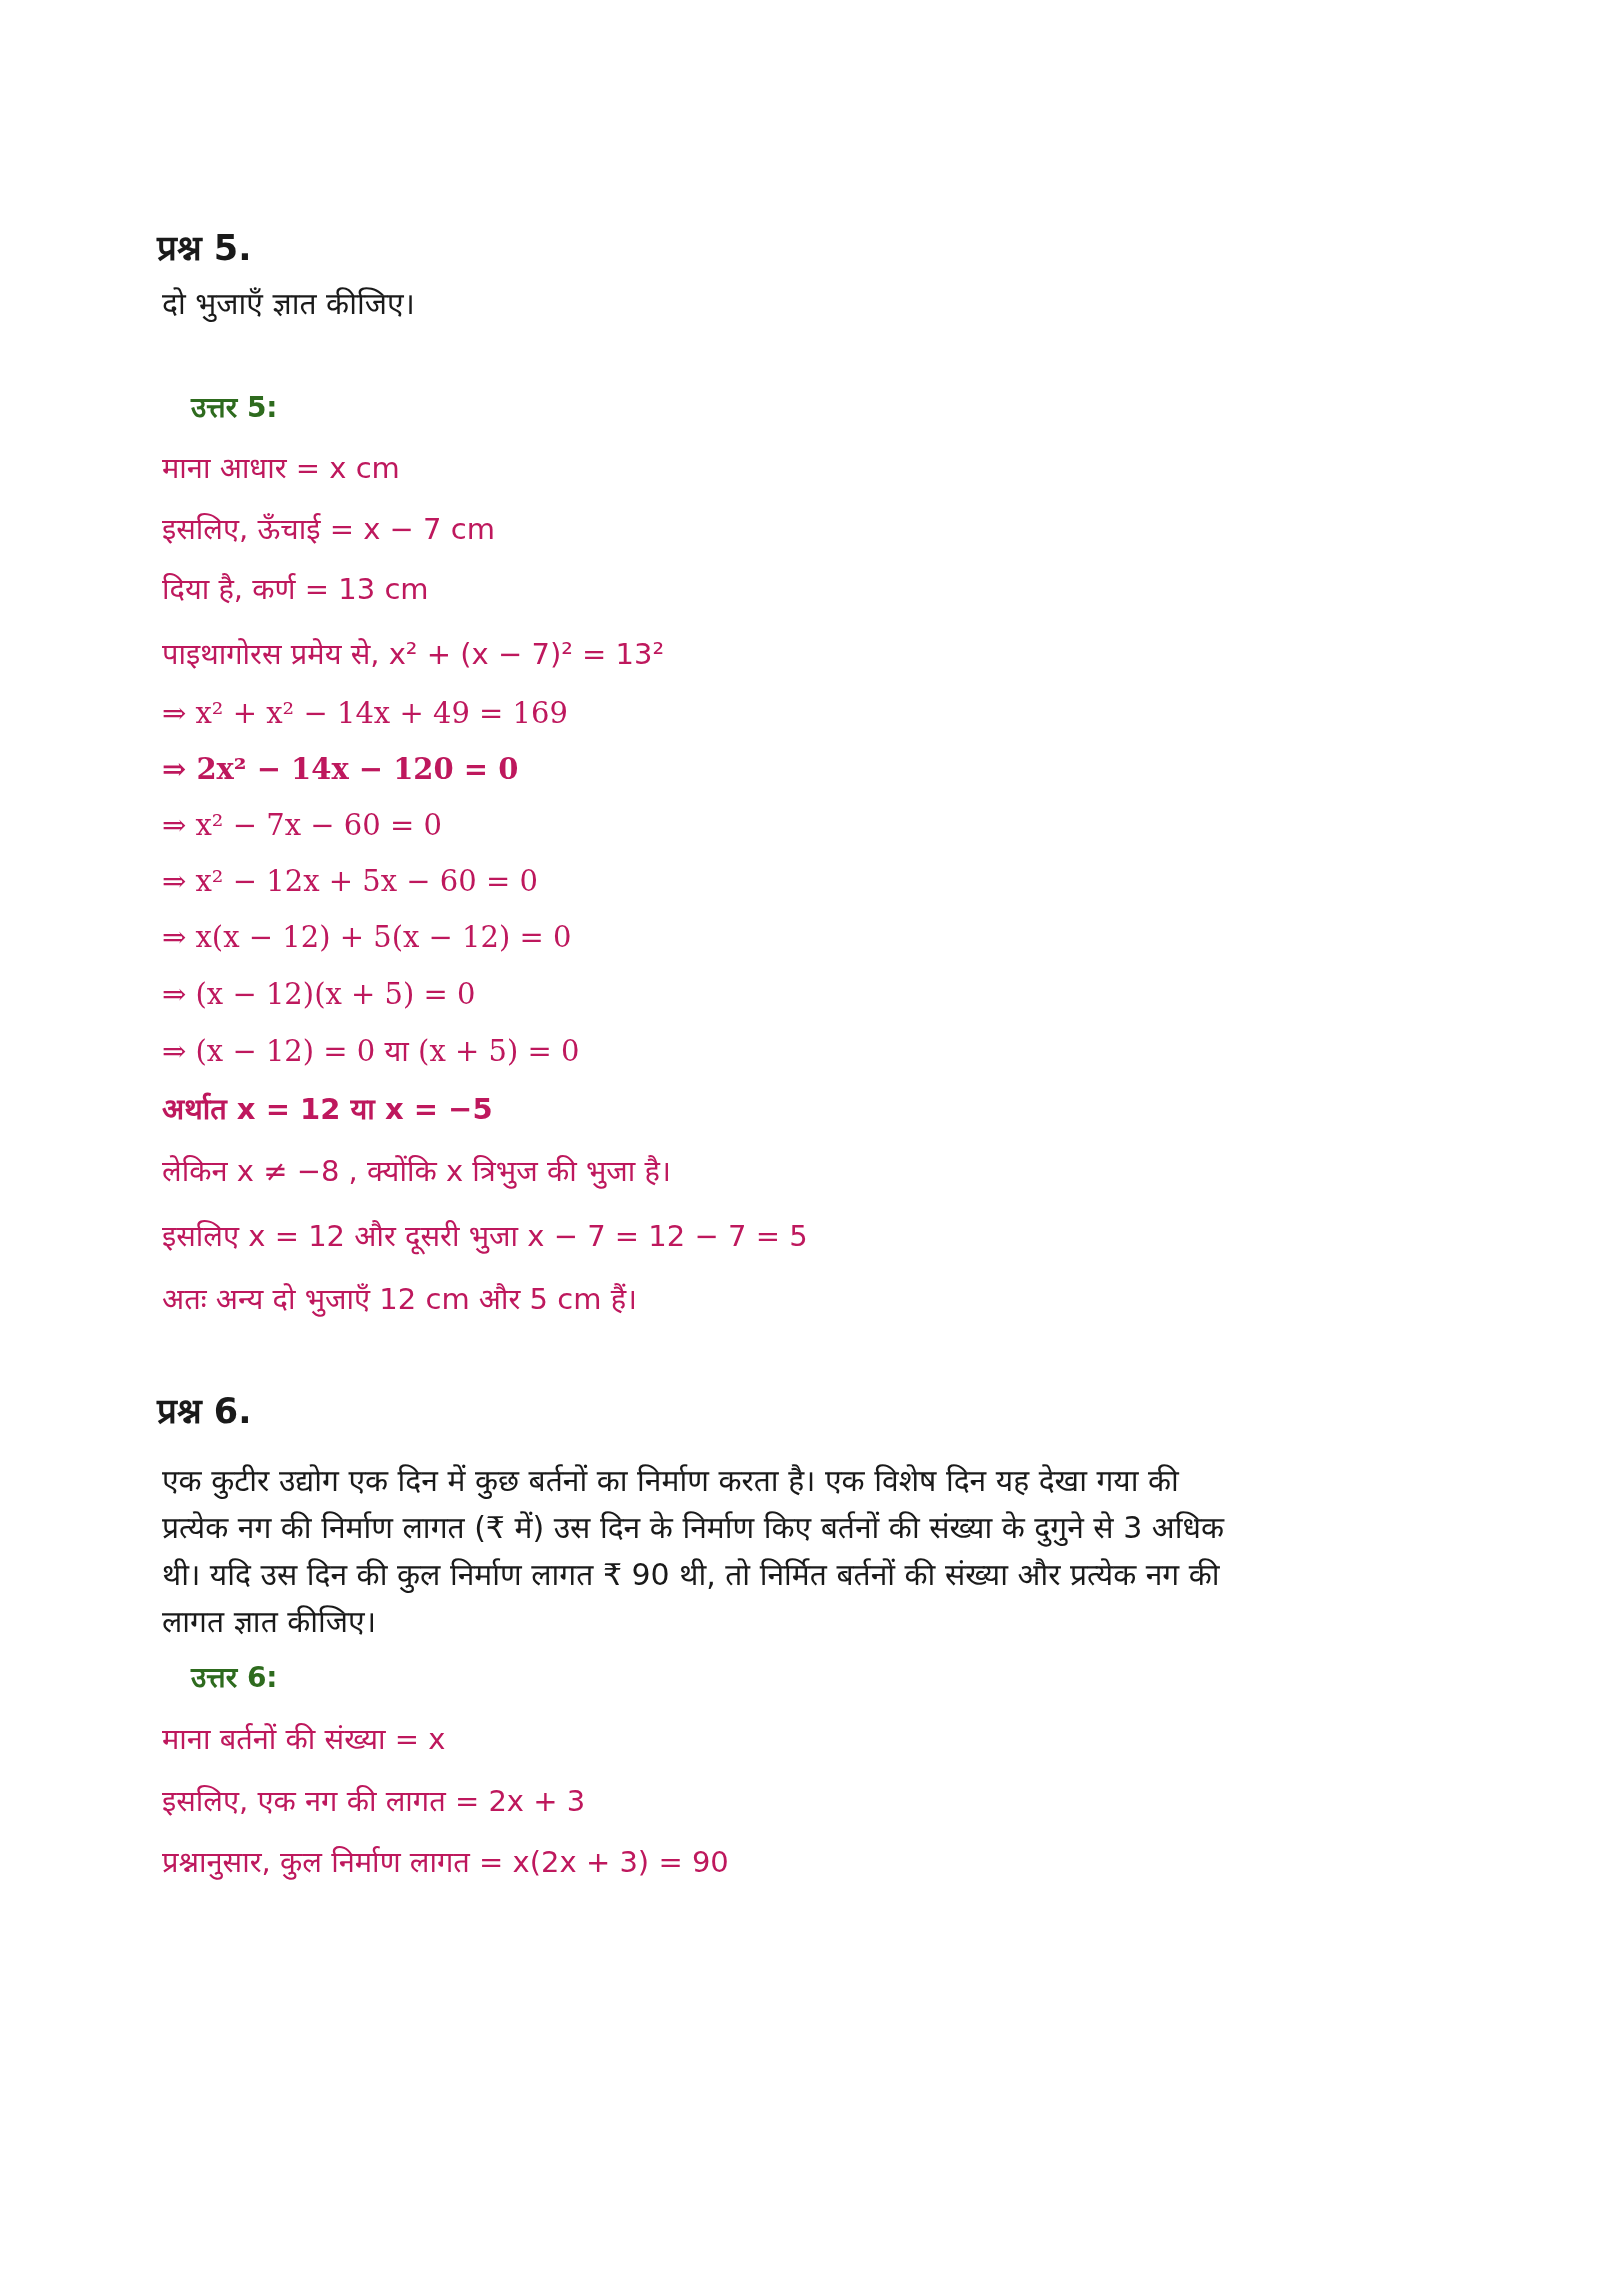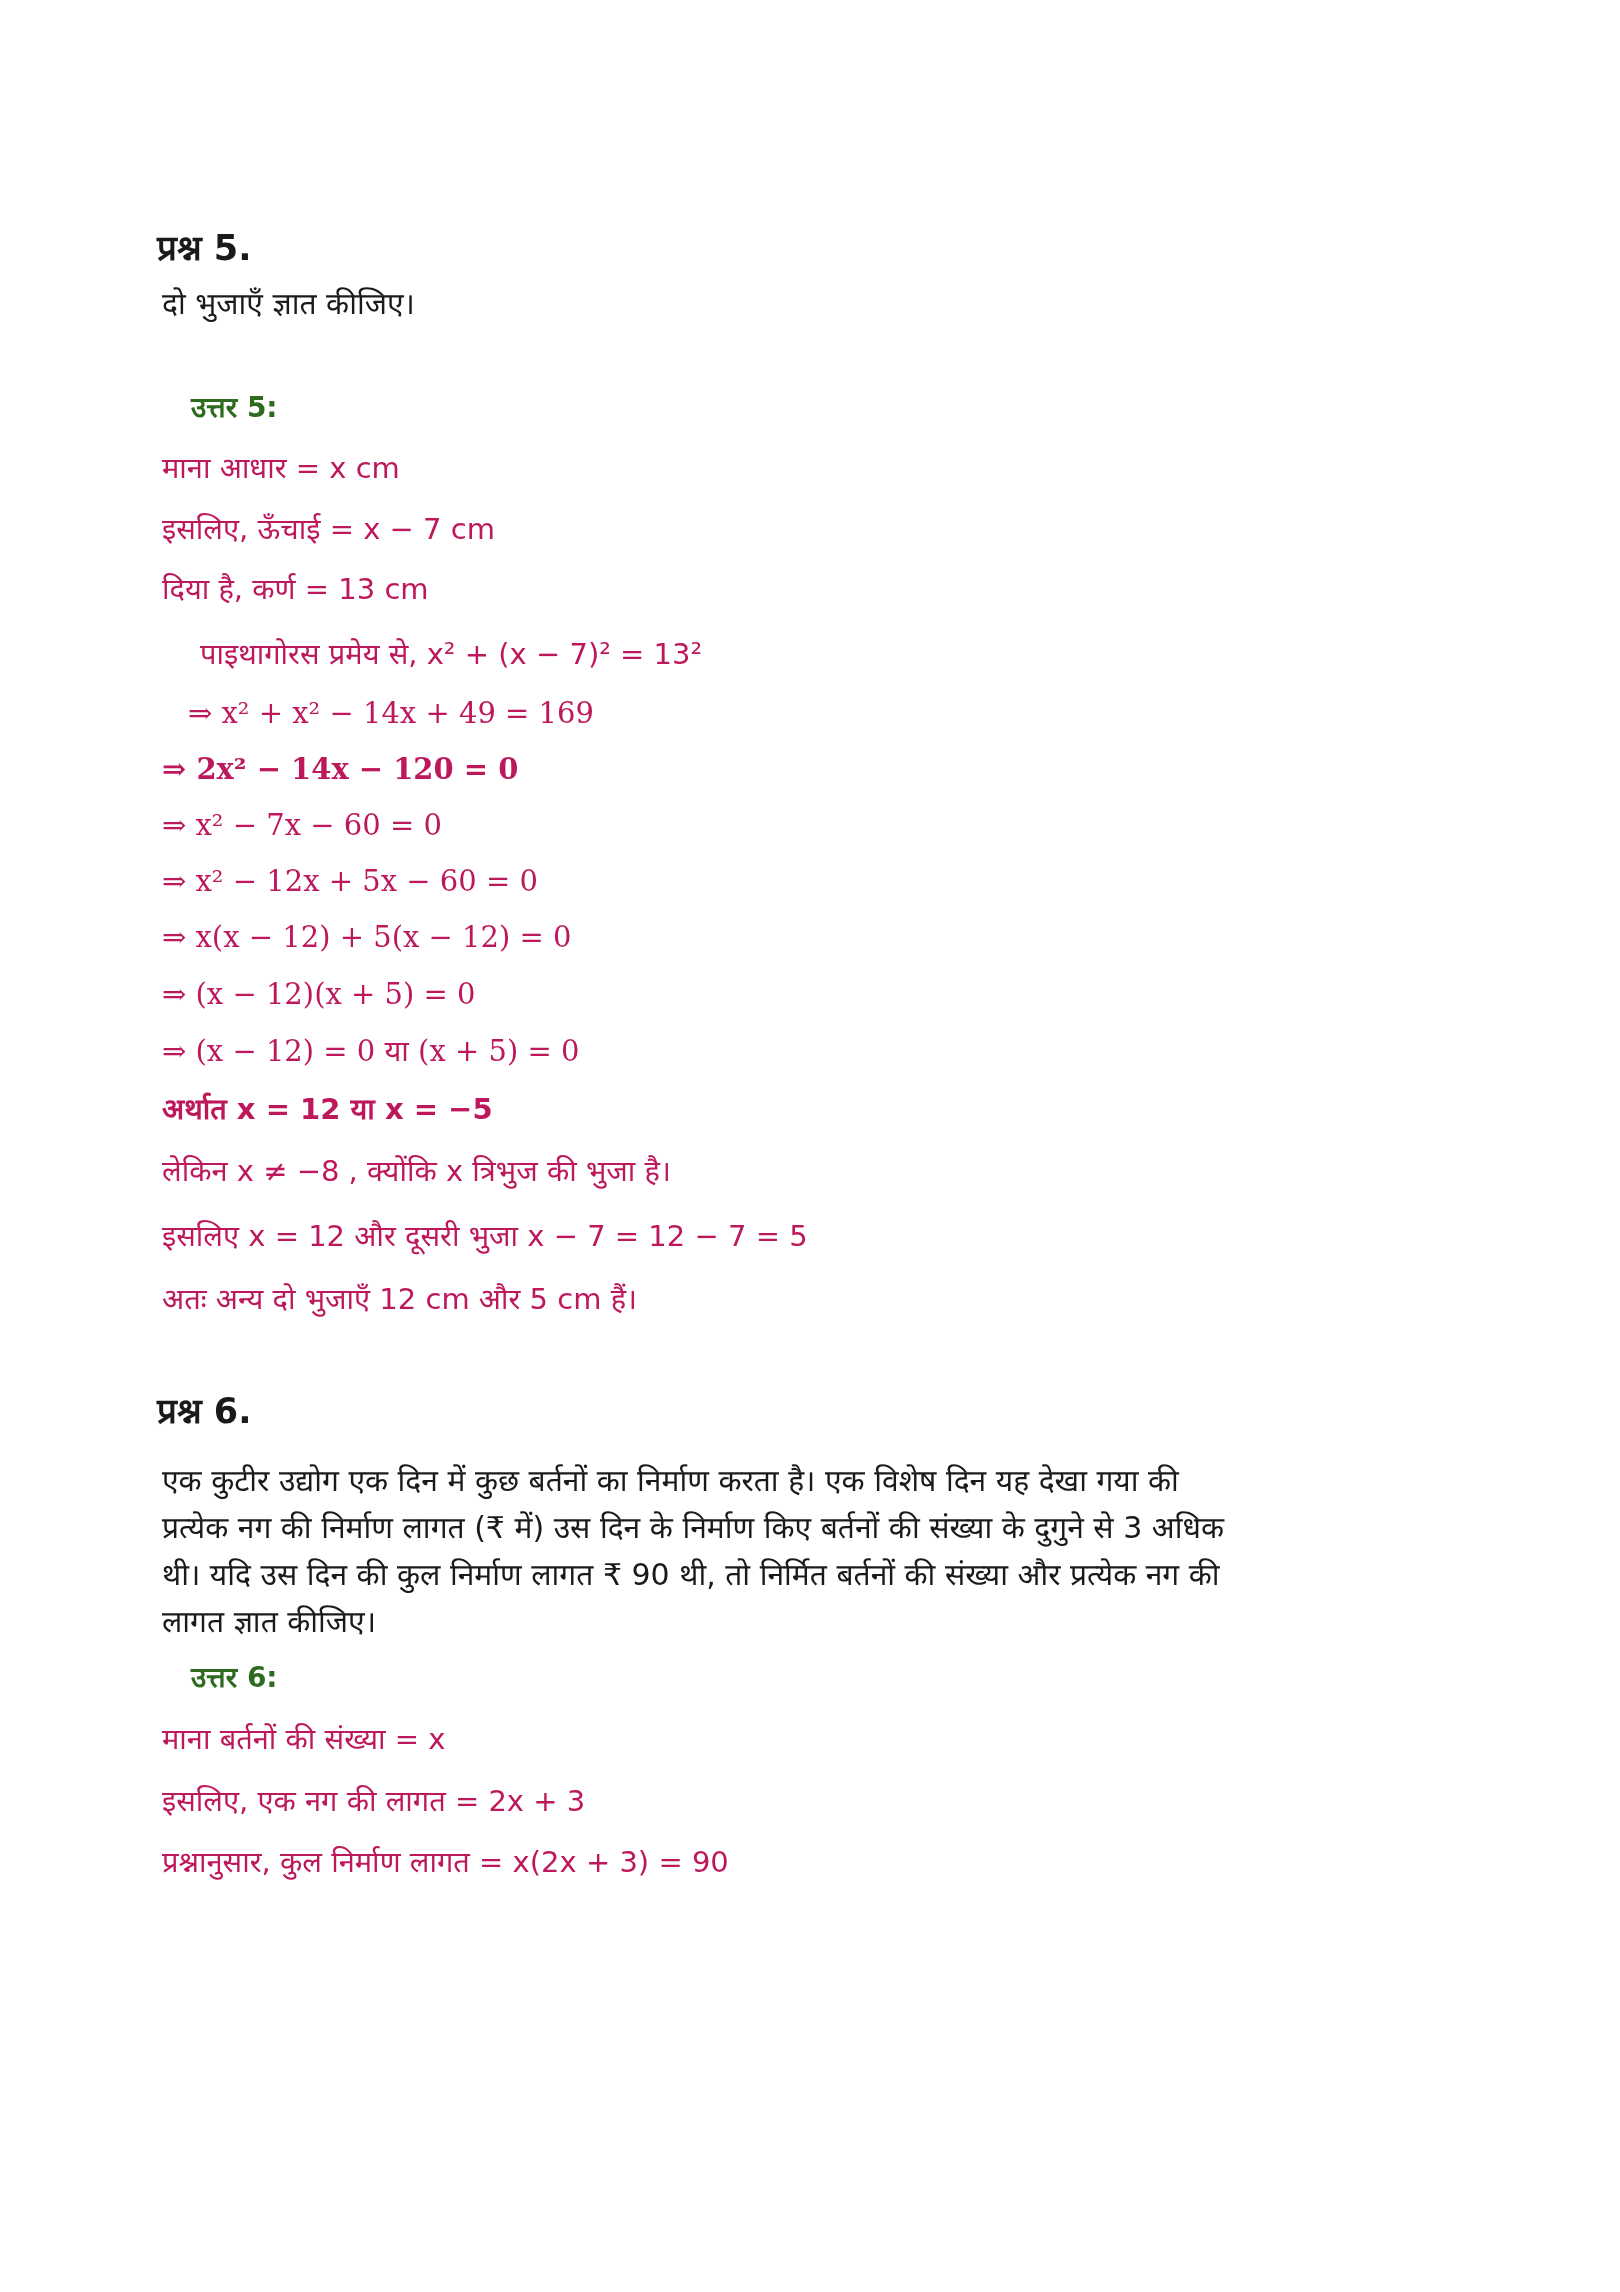--- a/index.html
+++ b/index.html
@@ -73,22 +73,22 @@
 
   <div class="q-text" style="top:280px;">
     <span class="ln">दो भुजाएँ ज्ञात कीजिए।</span>
   </div>
 
   <div class="ans-label" style="top:388px;">उत्तर 5:</div>
 
   <div class="sol-line" style="top:449px;">माना आधार = x cm</div>
   <div class="sol-line" style="top:510px;">इसलिए, ऊँचाई = x − 7 cm</div>
   <div class="sol-line" style="top:570px;">दिया है, कर्ण = 13 cm</div>
-  <div class="sol-line" style="top:635px;margin-left:38px;">पाइथागोरस प्रमेय से, x² + (x − 7)² = 13²</div>
-  <div class="sol-line math" style="top:694px;margin-left:26px;">⇒ x² + x² − 14x + 49 = 169</div>
+  <div class="sol-line" style="top:635px;">पाइथागोरस प्रमेय से, x² + (x − 7)² = 13²</div>
+  <div class="sol-line math" style="top:694px;">⇒ x² + x² − 14x + 49 = 169</div>
   <div class="sol-line math" style="top:750px;font-weight:bold;">⇒ 2x² − 14x − 120 = 0</div>
   <div class="sol-line math" style="top:806px;">⇒ x² − 7x − 60 = 0</div>
   <div class="sol-line math" style="top:862px;">⇒ x² − 12x + 5x − 60 = 0</div>
   <div class="sol-line math" style="top:918px;">⇒ x(x − 12) + 5(x − 12) = 0</div>
   <div class="sol-line math" style="top:975px;">⇒ (x − 12)(x + 5) = 0</div>
   <div class="sol-line math" style="top:1032px;">⇒ (x − 12) = 0  या   (x + 5) = 0</div>
   <div class="sol-line" style="top:1090px;font-weight:bold;">अर्थात x = 12  या  x = −5</div>
   <div class="sol-line" style="top:1152px;">लेकिन x ≠ −8 , क्योंकि x त्रिभुज की भुजा है।</div>
   <div class="sol-line" style="top:1217px;">इसलिए x = 12  और दूसरी भुजा x − 7 = 12 − 7 = 5</div>
   <div class="sol-line" style="top:1280px;">अतः अन्य दो भुजाएँ 12 cm और 5 cm हैं।</div>

